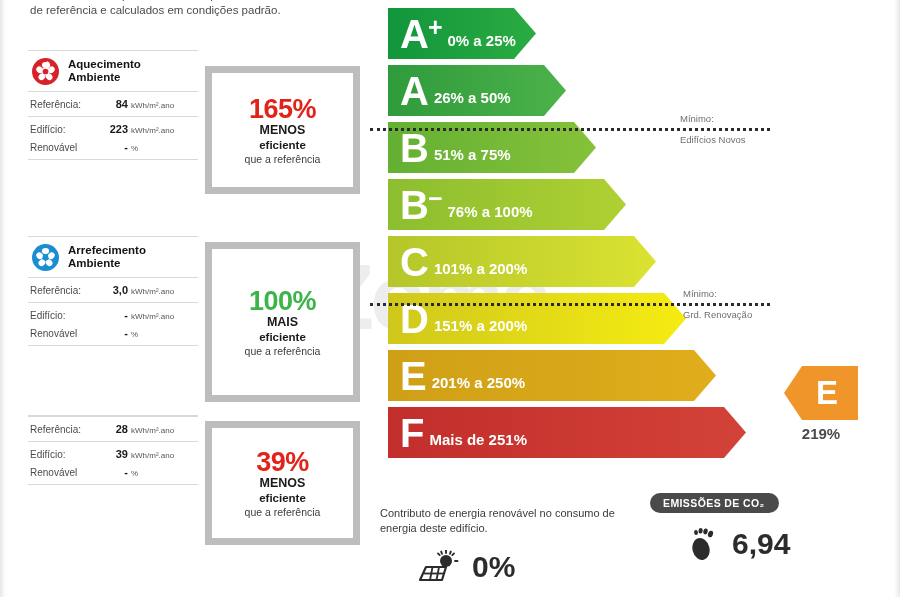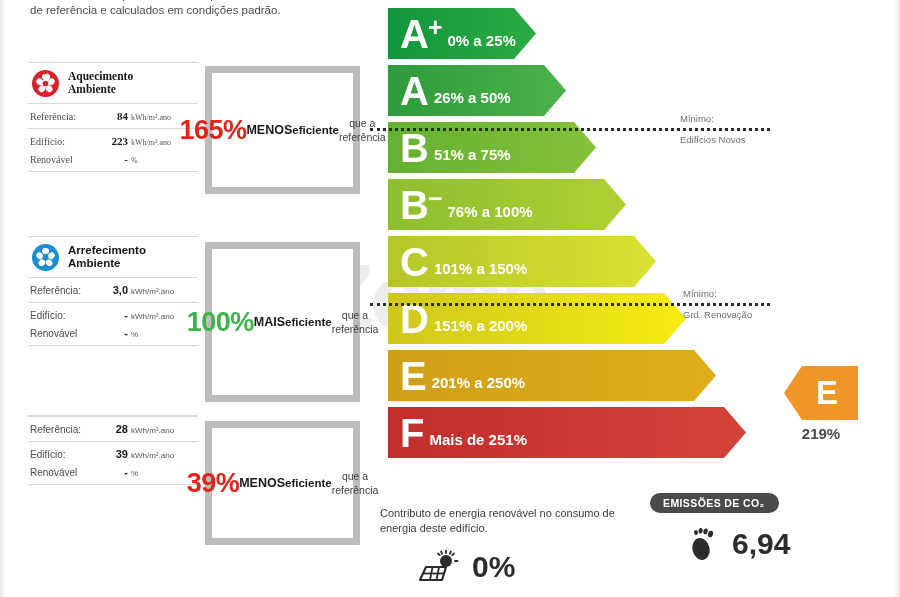--- a/index.html
+++ b/index.html
@@ -37,21 +37,21 @@
   .rowline .unit{font-size:8px;color:#555;margin-left:3px;}
   .subrow{display:flex;align-items:baseline;padding:0 0 6px 2px;font-size:10px;color:#4b4b4b;}
   .subrow .lbl{width:66px;}
   .subrow .val{font-weight:bold;color:#1a1a1a;font-size:11px;text-align:right;width:32px;}
   .subrow .unit{font-size:8px;color:#555;margin-left:3px;}
 
   
   .cmp{
     position:absolute;left:205px;width:155px;
     border:7px solid #bdbdbd;background:#ffffff;box-sizing:border-box;
-    display:flex;flex-direction:row;align-items:center;justify-content:center;
+    display:flex;flex-direction:column;align-items:center;justify-content:center;
     text-align:center;
   }
   .cmp .pct{font-size:27px;font-weight:bold;line-height:28px;letter-spacing:-.5px;}
   .cmp .dir{font-size:12.5px;font-weight:bold;color:#1a1a1a;line-height:15px;}
   .cmp .eff{font-size:11.5px;font-weight:bold;color:#1a1a1a;line-height:14px;}
   .cmp .ref{font-size:10.5px;color:#3d3d3d;line-height:14px;}
 
   
   .scale{position:absolute;left:388px;top:8px;}
   .band{position:relative;height:51px;margin-bottom:6px;display:flex;align-items:center;}
@@ -92,21 +92,21 @@
   <div class="edge-left"></div>
   <div class="edge-right"></div>
 
   <div class="wm">Zome</div>
 
   <div class="intro">
     <div>renováveis. São apresentados comparativamente a um valor</div>
     <div>de referência e calculados em condições padrão.</div>
   </div>
 
-  <div class="panel" style="top:62px;font-family:Liberation Serif, serif;">
+  <div class="panel" style="top:50px;">
     <div class="hr"></div>
     <div class="panel-head">
       <div class="svc-icon" style="background:#d8222a;">
         <svg viewBox="0 0 32 32" width="27" height="27">
           <circle cx="16" cy="16" r="4.6" fill="#fff"></circle>
           <path fill="#fff" d="M16 3.6c3.4 0 5.5 2.3 5.5 4.6 0 2-1.4 3.4-3.3 4.3-.6.3-1.2-.2-1.1-.8l.9-7.4c.1-.5-.5-.9-2-.7z" transform="rotate(0 16 16)"></path>
           <g fill="#fff">
             <ellipse cx="16" cy="8.4" rx="4.3" ry="3.6"></ellipse>
             <ellipse cx="22.9" cy="13.9" rx="3.6" ry="4.3" transform="rotate(45 22.9 13.9)"></ellipse>
             <ellipse cx="20.3" cy="22.2" rx="4.3" ry="3.6" transform="rotate(45 20.3 22.2)"></ellipse>
@@ -301,21 +301,21 @@
               <stop offset="0" stop-color="#b4c62a"></stop>
               <stop offset="1" stop-color="#dbe331"></stop>
             </linearGradient>
           </defs>
         <polygon points="0,0 246,0 268,25.5 246,51 0,51" fill="url(#g4)"></polygon>
       </svg>
       <div class="lettr">
         <span>C</span>
         <span class="sup"></span>
       </div>
-      <div class="rng">101% a 150%</div>
+      <div class="rng">101% a 200%</div>
     </div>
 
     <div class="band">
       <svg class="shape" width="298" height="51" viewBox="0 0 298 51" preserveAspectRatio="none">
         <defs>
             <linearGradient id="g5" x1="0" y1="0" x2="1" y2="0">
               <stop offset="0" stop-color="#cfc81c"></stop>
               <stop offset="1" stop-color="#f6ec12"></stop>
             </linearGradient>
           </defs>

